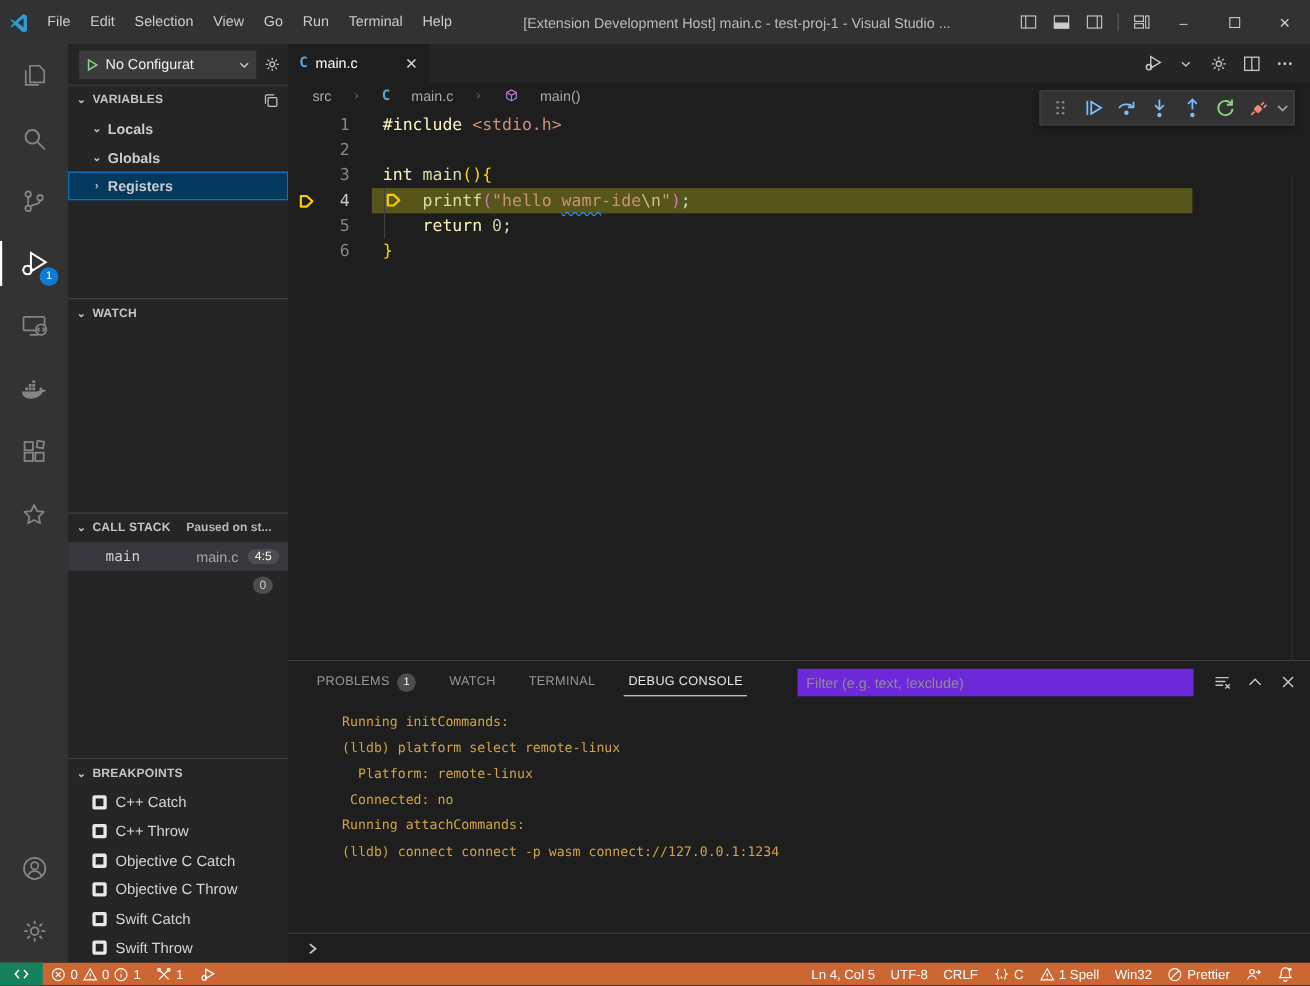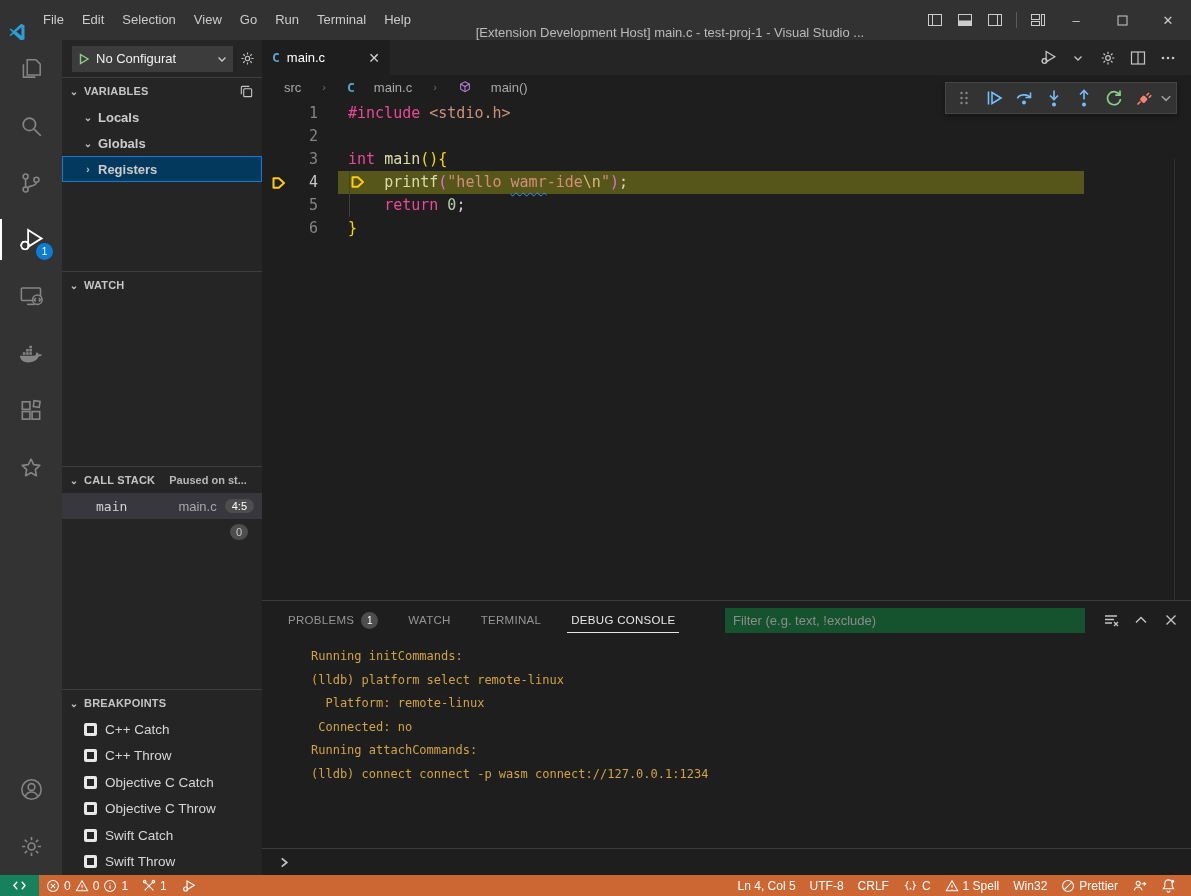--- a/index.html
+++ b/index.html
@@ -1,21 +1,21 @@
 <!DOCTYPE html>
 <html><head>
 <meta charset="utf-8">
 <style>
   * { margin:0; padding:0; box-sizing:border-box; }
   html,body { width:1191px; height:896px; overflow:hidden; background:#1e1e1e;
     font-family:"Liberation Sans", sans-serif; -webkit-font-smoothing:antialiased; }
   svg { display:block; }
 
   
-  .titlebar { height:40px; background:#323233; display:flex; align-items:flex-end; color:#cccccc; font-size:13px; }
+  .titlebar { height:40px; background:#323233; display:flex; align-items:center; color:#cccccc; font-size:13px; }
   .tb-logo { width:34px; display:flex; justify-content:center; }
   .menu-item { padding:0 9px; height:40px; line-height:40px; cursor:default; }
   .tb-title { flex:1; text-align:center; color:#bbbbbb; white-space:nowrap; overflow:hidden; }
   .tb-icons { display:flex; align-items:center; }
   .tb-layout-btn { width:30px; height:40px; display:flex; align-items:center; justify-content:center; }
   .tb-divider { width:1px; height:16px; background:#5a5a5a; margin:0 6px; }
   .win-btn { width:46px; height:40px; display:flex; align-items:center; justify-content:center; color:#cccccc; font-size:13px; }
 
   
   .main { display:flex; height:835px; }
@@ -67,39 +67,39 @@
   .code-area { flex:1; background:#1e1e1e; position:relative; padding-top:3px; }
   .code-line { display:flex; height:23px; line-height:23px; font-family:"DejaVu Sans Mono", monospace; font-size:15px; position:relative; }
   .gutter { width:76px; flex:none; display:flex; position:relative; z-index:2; }
   .glyph { width:34px; display:flex; align-items:center; justify-content:center; }
   .lnum { width:22px; text-align:right; color:#858585; }
   .code-line.current .lnum { color:#c6c6c6; }
   .lcontent { padding-left:10px; white-space:pre; position:relative; z-index:2; }
   .cur-hl { position:absolute; left:76px; width:746px; top:0; bottom:0; background:#56561a; z-index:1; }
   .inline-arrow { position:absolute; left:12px; top:3px; }
   .guide::before { content:""; position:absolute; left:11px; top:0; bottom:0; border-left:1px solid #404040; }
-  .tok-kw{color:#ec4899} .tok-fn{color:#dcdcaa} .tok-str{color:#ce9178} .tok-esc{color:#d7ba7d}
+  .tok-kw{color:#fef9c3} .tok-fn{color:#dcdcaa} .tok-str{color:#ce9178} .tok-esc{color:#d7ba7d}
   .tok-num{color:#b5cea8} .tok-pl{color:#d4d4d4} .tok-bg{color:#ffd700} .tok-bp{color:#da70d6}
   .tok-sq{ text-decoration:underline wavy #3794ff 1px; text-underline-offset:5px; }
   .scroll-edge { position:absolute; right:16px; top:60px; bottom:0; border-left:1px solid #313131; }
 
   
   .dbg-toolbar { position:absolute; top:42px; right:14px; height:32px; background:#333333; border:1px solid #454545;
     box-shadow:0 2px 6px rgba(0,0,0,.4); display:flex; align-items:center; padding:0 4px; gap:2px; z-index:10; }
   .dbg-btn { width:28px; height:28px; display:flex; align-items:center; justify-content:center; }
 
   
   .panel { height:275px; background:#1e1e1e; border-top:1px solid #3c3c3c; display:flex; flex-direction:column; }
   .panel-header { height:38px; display:flex; align-items:center; padding:0 8px 0 22px; }
   .ptab { font-size:11.5px; letter-spacing:.3px; color:#969696; padding:0 4px; margin-right:22px; height:38px;
     display:flex; align-items:center; gap:7px; position:relative; }
   .ptab.active { color:#e7e7e7; }
   .ptab.active::after { content:""; position:absolute; left:0; right:0; bottom:6px; border-bottom:1.5px solid #e7e7e7; }
   .pbadge { background:#4d4d4d; color:#fff; border-radius:50%; width:17px; height:17px; line-height:17px; text-align:center; font-size:10px; }
-  .pfilter { margin-left:auto; width:360px; height:25px; background:#14532d; border:none; color:#cccccc;
+  .pfilter { margin-left:auto; width:360px; height:25px; background:#6d28d9; border:none; color:#cccccc;
     font-size:13px; padding:0 8px; outline:none; }
   .pfilter::placeholder { color:#8d8d8d; }
   .panel-actions { display:flex; align-items:center; gap:6px; margin-left:14px; color:#c5c5c5; }
   .pa-btn { width:24px; height:24px; display:flex; align-items:center; justify-content:center; }
   .console { flex:1; padding:6px 0 0 37px; font-family:"DejaVu Sans Mono", monospace; font-size:12px; }
   .console div { height:23.5px; line-height:23.5px; white-space:pre; color:#d2a343;margin-left:12px; }
   .console-input { height:27px; border-top:1px solid #3c3c3c; display:flex; align-items:center; padding-left:16px; }
 
   
   .statusbar { height:21px; background:#cc6633; display:flex; align-items:center; color:#ffffff; font-size:12px; }

